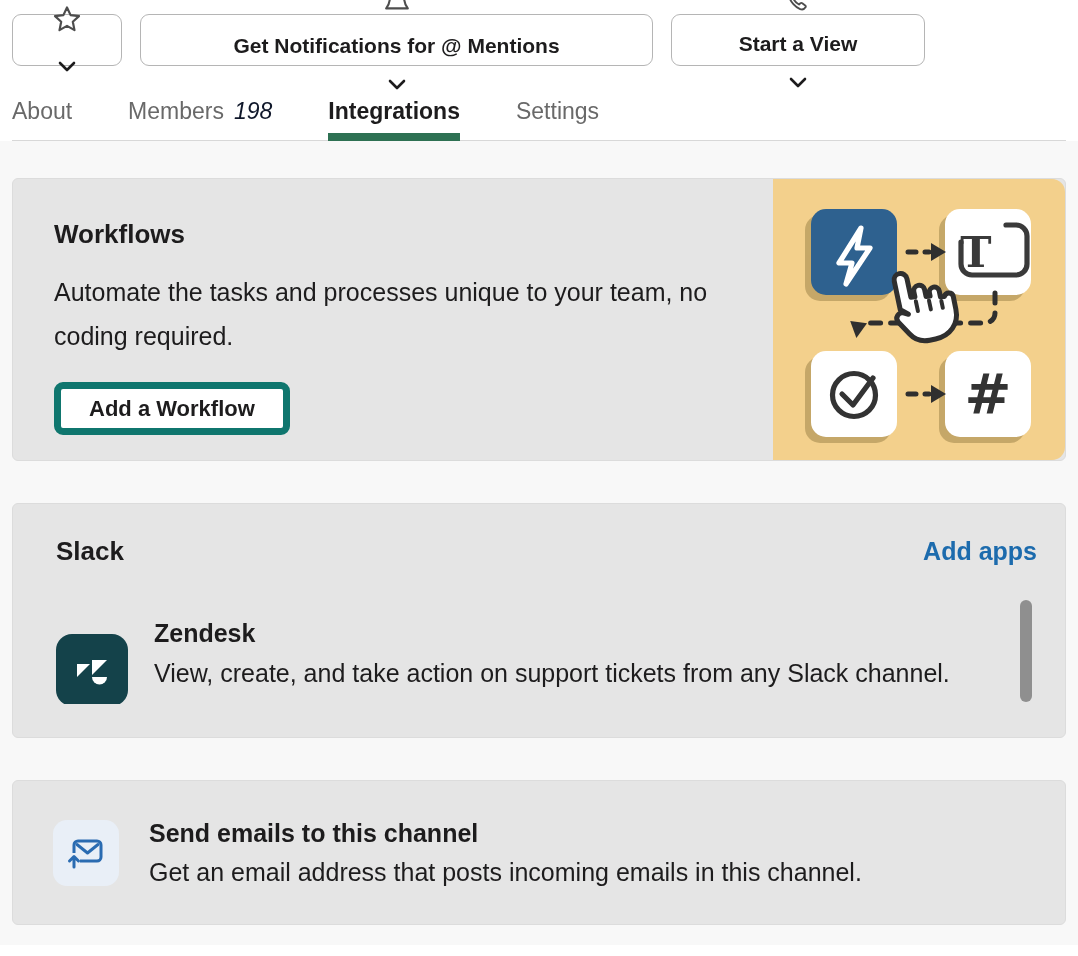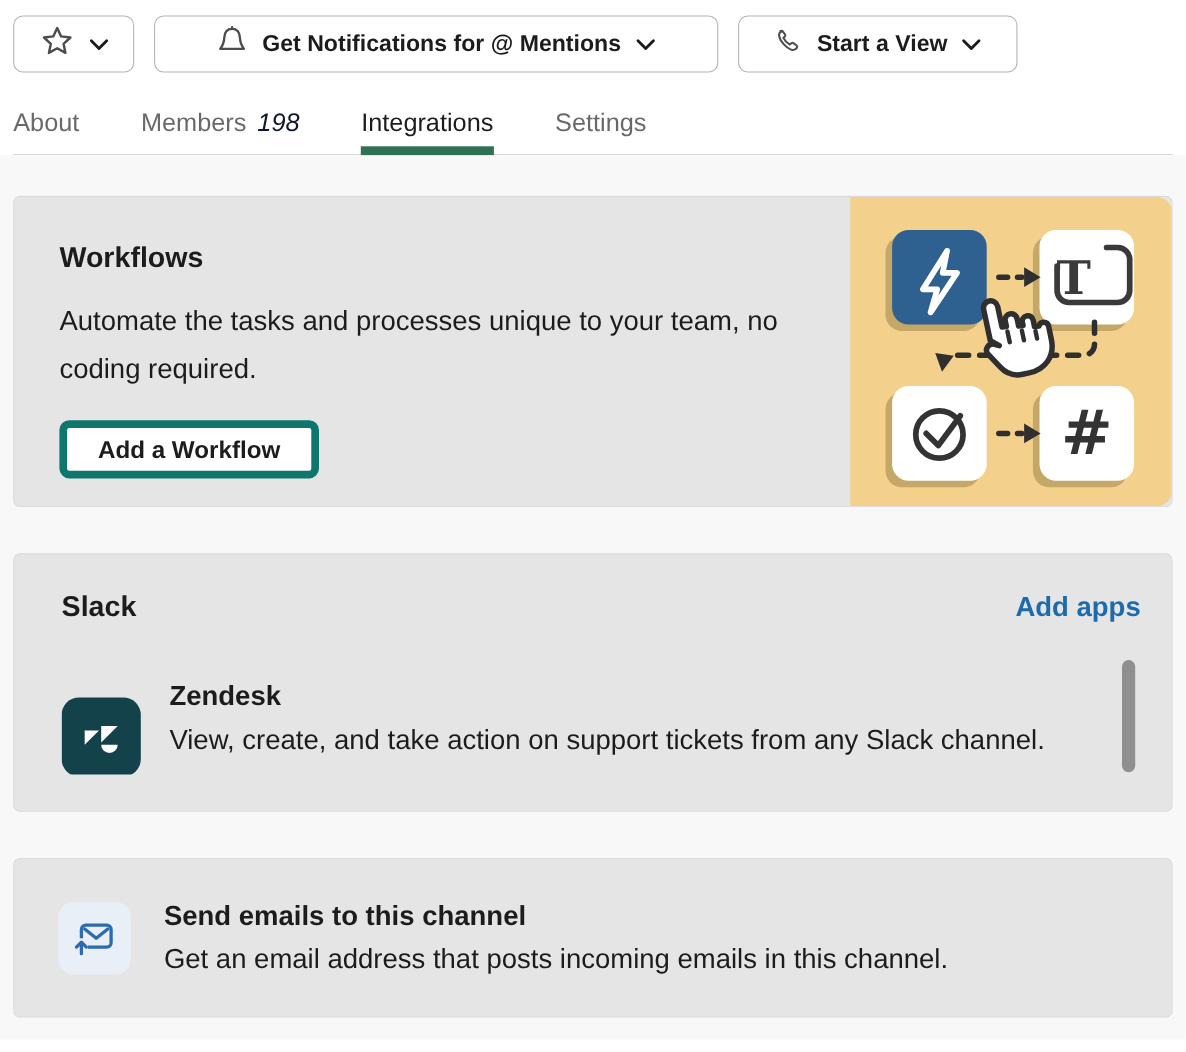--- a/index.html
+++ b/index.html
@@ -12,35 +12,36 @@
   }
   
   .header { background:#fff; padding:14px 12px 0 12px; }
   .toolbar { display:flex; gap:18px; }
   .tb-btn {
     height:52px; background:#fff;
     border:1px solid #b5b5b5; border-radius:9px;
     display:flex; align-items:center; justify-content:center; gap:13px;
     font-family:inherit; font-size:21px; font-weight:700; color:#1d1c1d;
     cursor:pointer;
+    flex-direction:column;
   }
   .tb-btn.star { width:110px; }
   .tb-btn.notif { width:513px; }
   .tb-btn.call { width:254px; }
   .chev { flex-shrink:0; }
 
   
   .tabs {
     display:flex; gap:56px; margin-top:32px;
     border-bottom:1px solid #d8d8d8;
     font-size:23px; color:#696969;
   }
   .tab { padding-bottom:15px; position:relative; cursor:pointer; white-space:nowrap;text-align:center; }
   .tab .count { color:#0f172a; margin-left:10px;font-style:italic; }
-  .tab.active { color:#1d1c1d; font-weight:400; }
+  .tab.active { color:#1d1c1d; font-weight:700; }
   .tab.active::after {
     content:""; position:absolute; left:0; right:0; bottom:-1px;
     height:8px; background:#2e7153;
   }
 
   
   .main {
     background:#f8f8f8; height:804px;
     padding:37px 12px 20px 12px;
     display:flex; flex-direction:column; gap:42px;

